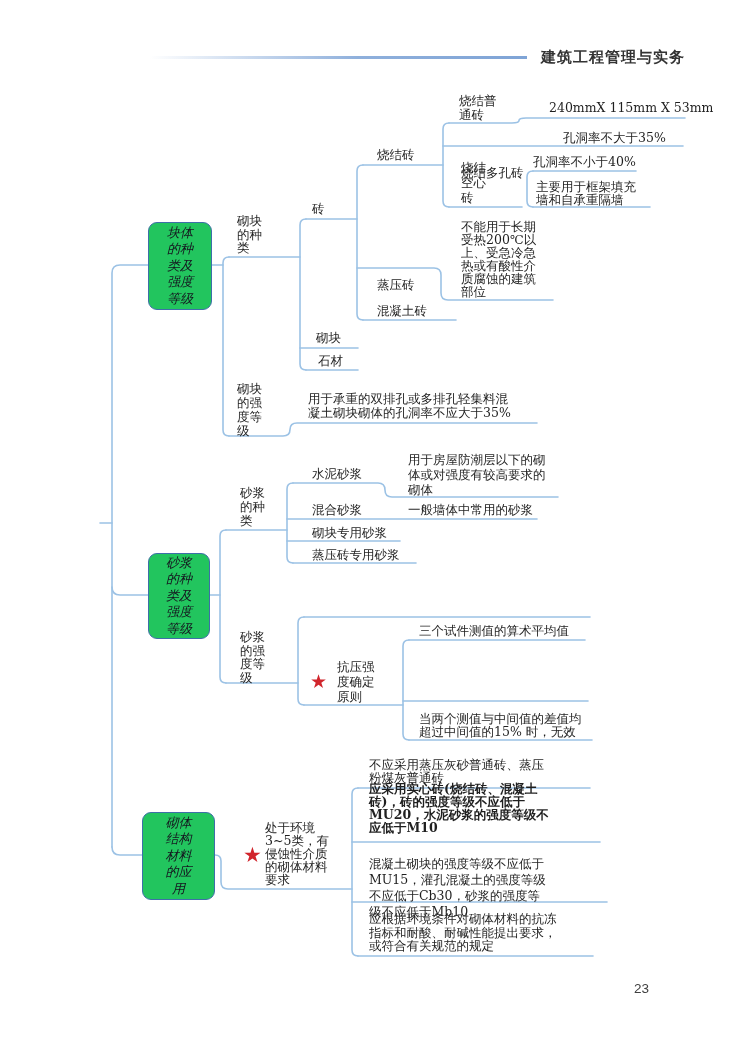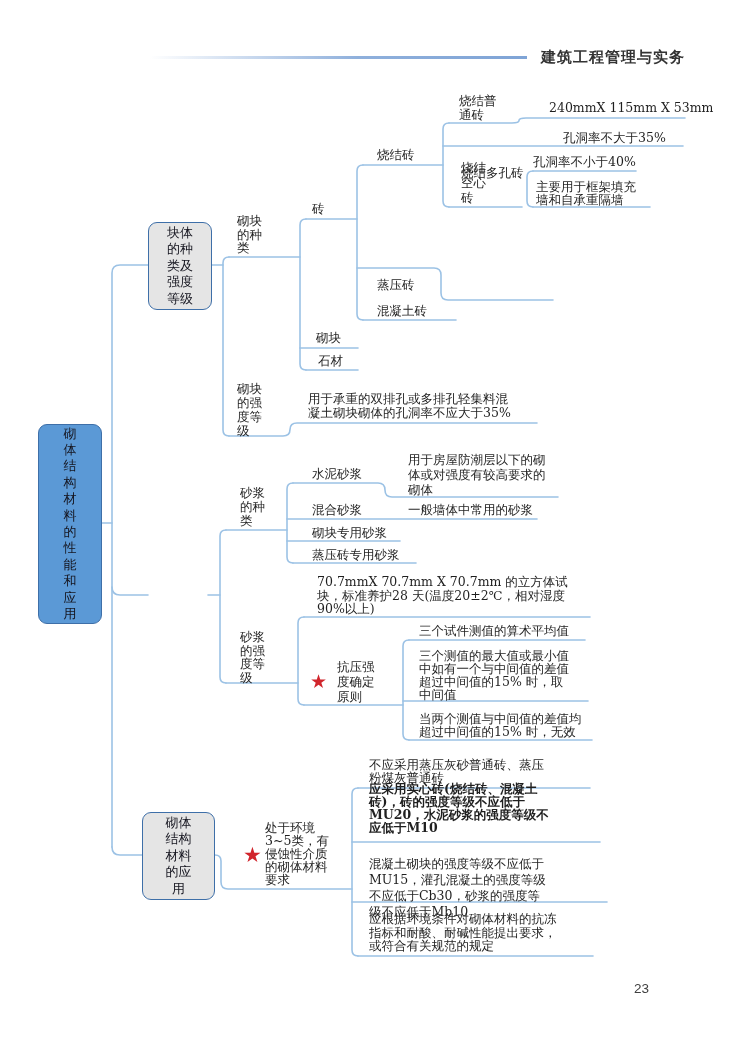--- a/index.html
+++ b/index.html
@@ -13,21 +13,21 @@
   .page-num{position:absolute;left:634px;top:981px;font-family:"Liberation Sans",sans-serif;
             font-size:13.5px;color:#404040;}
   
   svg.links{position:absolute;left:0;top:0;}
   svg.links path{fill:none;stroke:#9CC2E5;stroke-width:1.6;stroke-linecap:round;}
   
   .box{position:absolute;border:1.6px solid #3E6FA8;border-radius:9px;
        display:flex;align-items:center;justify-content:center;text-align:center;
        font-size:13px;line-height:16.4px;color:#15151f;}
   .box.root{background:#5B99D6;}
-  .box.branch{background:#e5e5e5;}
+  .box.branch{background:#22c55e;font-style:italic;}
   .box span{display:block;}
   
   .leaf{position:absolute;font-size:12.5px;line-height:13.5px;color:#1f1f1f;}
   .nowrap{white-space:nowrap;}
   .star{position:absolute;color:#D1252C;line-height:1;}
 </style>
 </head>
 <body>
 
 <div id="page">
@@ -80,63 +80,62 @@
     <path d="M409,740 H592"></path>
 
     <path d="M213,855 H215 Q221,855 221,861 V882 Q221,889 228,889 H352"></path>
     <path d="M358,788 Q352,788 352,794 V950 Q352,956 358,956"></path>
     <path d="M358,788 H590"></path>
     <path d="M352,842 H600"></path>
     <path d="M352,902 H607"></path>
     <path d="M358,956 H593"></path>
   </svg>
 
-  <div class="box root" style="left:38px;top:424px;width:62px;height:198px;">
-    <span style="width:14px;">砌体结构材料的性能和应用</span>
-  </div>
 
   <div class="box branch" style="left:148px;top:222px;width:62px;height:86px;">
     <span style="width:27px;">块体的种类及强度等级</span>
   </div>
 
+  <div class="box branch" style="left:148px;top:553px;width:60px;height:84px;">
+    <span style="width:27px;">砂浆的种类及强度等级</span>
+  </div>
 
   <div class="box branch" style="left:142px;top:812px;width:71px;height:86px;">
     <span style="width:27px;">砌体结构材料的应用</span>
   </div>
 
   <div class="leaf" style="left:237px;top:214px;width:27px;">砌块的种类</div>
   <div class="leaf nowrap" style="left:312px;top:202px;">砖</div>
   <div class="leaf nowrap" style="left:316px;top:331px;">砌块</div>
   <div class="leaf nowrap" style="left:318px;top:354px;">石材</div>
   <div class="leaf nowrap" style="left:377px;top:148px;">烧结砖</div>
   <div class="leaf" style="left:459px;top:94px;width:40px;line-height:14px;">烧结普通砖</div>
   <div class="leaf nowrap" style="left:549px;top:101px;">240mmX 115mm X 53mm</div>
   <div class="leaf nowrap" style="left:461px;top:131px;margin-top:35px;">烧结多孔砖</div>
   <div class="leaf nowrap" style="left:563px;top:131px;">孔洞率不大于35%</div>
   <div class="leaf" style="left:461px;top:160px;width:27px;line-height:15px;">烧结空心砖</div>
   <div class="leaf nowrap" style="left:533px;top:155px;">孔洞率不小于40%</div>
   <div class="leaf" style="left:536px;top:180px;width:103px;line-height:13px;">主要用于框架填充墙和自承重隔墙</div>
   <div class="leaf nowrap" style="left:377px;top:250px;margin-top:28px;">蒸压砖</div>
+  <div class="leaf" style="left:461px;top:220px;width:78px;line-height:13px;">不能用于长期受热200℃以上、受急冷急热或有酸性介质腐蚀的建筑部位</div>
   <div class="leaf nowrap" style="left:377px;top:304px;">混凝土砖</div>
   <div class="leaf" style="left:237px;top:382px;width:27px;line-height:14px;">砌块的强度等级</div>
   <div class="leaf" style="left:308px;top:392px;width:205px;line-height:13.5px;">用于承重的双排孔或多排孔轻集料混凝土砌块砌体的孔洞率不应大于35%</div>
 
   <div class="leaf" style="left:240px;top:486px;width:27px;line-height:14px;">砂浆的种类</div>
   <div class="leaf nowrap" style="left:312px;top:467px;">水泥砂浆</div>
   <div class="leaf" style="left:408px;top:452px;width:140px;line-height:15px;">用于房屋防潮层以下的砌体或对强度有较高要求的砌体</div>
   <div class="leaf nowrap" style="left:312px;top:503px;">混合砂浆</div>
   <div class="leaf nowrap" style="left:408px;top:503px;">一般墙体中常用的砂浆</div>
   <div class="leaf nowrap" style="left:312px;top:526px;">砌块专用砂浆</div>
   <div class="leaf nowrap" style="left:312px;top:548px;">蒸压砖专用砂浆</div>
   <div class="leaf" style="left:240px;top:630px;width:27px;line-height:13.5px;">砂浆的强度等级</div>
-  <div class="leaf" style="left:317px;top:575px;width:270px;line-height:13.5px;">70.7mmX 70.7mm X 70.7mm 的立方体试块，标准养护28 天(温度20±2℃，相对湿度90%以上)</div>
   <span class="star" style="left:310px;top:672px;font-size:19px;">★</span>
   <div class="leaf" style="left:337px;top:659px;width:40px;line-height:15px;">抗压强度确定原则</div>
   <div class="leaf nowrap" style="left:419px;top:624px;">三个试件测值的算术平均值</div>
-  <div class="leaf" style="left:419px;top:649px;width:155px;line-height:13px;">三个测值的最大值或最小值中如有一个与中间值的差值超过中间值的15% 时，取中间值</div>
   <div class="leaf" style="left:419px;top:712px;width:168px;line-height:13px;">当两个测值与中间值的差值均超过中间值的15% 时，无效</div>
 
   <span class="star" style="left:243px;top:845px;font-size:21px;">★</span>
   <div class="leaf" style="left:265px;top:821px;width:64px;line-height:13px;">处于环境3~5类，有侵蚀性介质的砌体材料要求</div>
   <div class="leaf" style="left:369px;top:758px;width:178px;line-height:13px;">不应采用蒸压灰砂普通砖、蒸压粉煤灰普通砖</div>
   <div class="leaf" style="left:369px;top:782px;width:180px;line-height:13px;font-weight:bold;">应采用实心砖(烧结砖、混凝土砖)，砖的强度等级不应低于MU20，水泥砂浆的强度等级不应低于M10</div>
   <div class="leaf" style="left:369px;top:844px;width:183px;line-height:16px;margin-top:12px;">混凝土砌块的强度等级不应低于MU15，灌孔混凝土的强度等级不应低于Cb30，砂浆的强度等级不应低于Mb10</div>
   <div class="leaf" style="left:369px;top:912px;width:192px;line-height:13.5px;">应根据环境条件对砌体材料的抗冻指标和耐酸、耐碱性能提出要求，或符合有关规范的规定</div>
 
   <div class="page-num">23</div>

